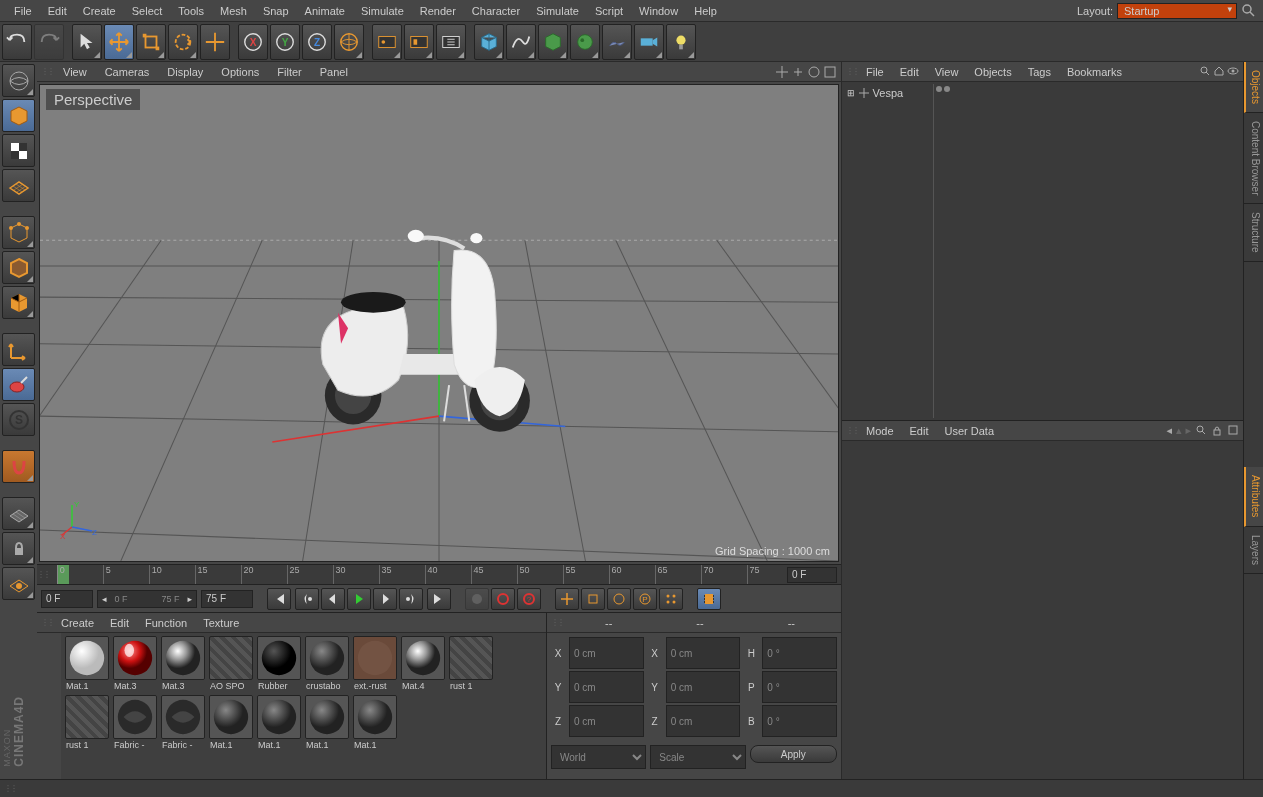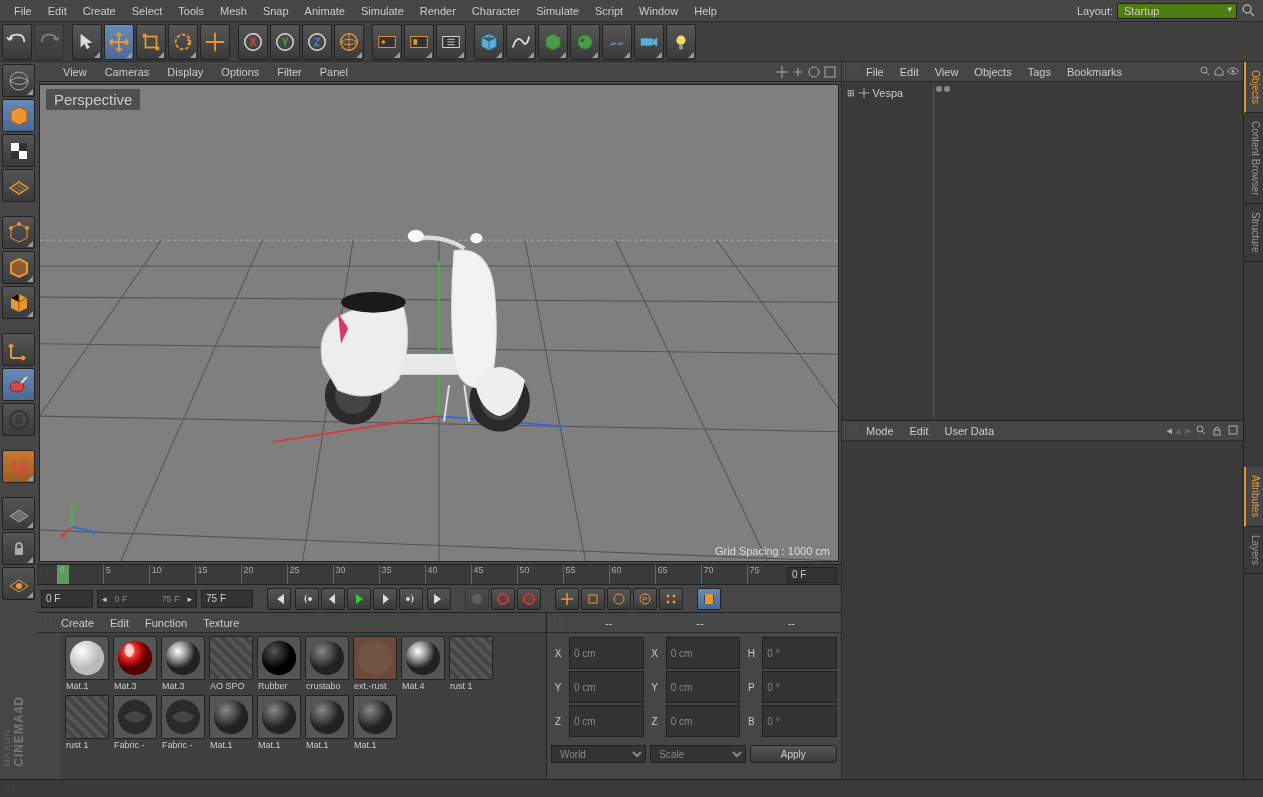--- a/index.html
+++ b/index.html
@@ -2,21 +2,21 @@
 <html><head>
 <meta charset="utf-8">
 <style>
 * { margin: 0; padding: 0; box-sizing: border-box; font-family: Arial, sans-serif; }
 body { background: #464646; color: #ccc; font-size: 11px; overflow: hidden; width: 1263px; height: 797px; position: relative; }
 
 
 .menubar { height: 22px; background: #464646; display: flex; align-items: center; padding: 0 6px; border-bottom: 1px solid #2a2a2a; }
 .menubar .menu-item { padding: 3px 8px; cursor: pointer; }
 .layout-control { margin-left: auto; display: flex; align-items: center; gap: 4px; }
-.layout-dropdown { background: #4d7c0f; border: 1px solid #222; color: #ccc; font-size: 11px; padding: 1px 20px 1px 6px; width: 120px; height: 16px; position: relative; }
+.layout-dropdown { background: #c2410c; border: 1px solid #222; color: #ccc; font-size: 11px; padding: 1px 20px 1px 6px; width: 120px; height: 16px; position: relative; }
 .layout-dropdown::after { content: "▾"; position: absolute; right: 4px; top: 0; font-size: 9px; }
 .search-ico { width: 16px; height: 16px; display: flex; align-items: center; justify-content: center; }
 
 
 .main-toolbar { height: 40px; background: #3f3f3f; display: flex; align-items: center; padding: 2px; border-bottom: 1px solid #2a2a2a; gap: 2px; }
 .tbtn { width: 30px; height: 36px; background: linear-gradient(#555,#3a3a3a); border: 1px solid #222; border-radius: 2px; display: flex; align-items: center; justify-content: center; cursor: pointer; position: relative; }
 .tbtn.active { background: linear-gradient(#6a8ab5,#4a6a95); }
 .tbtn svg { width: 22px; height: 22px; }
 .tgroup { display: flex; gap: 2px; margin-right: 6px; }
 .tcorner::after { content: ""; position: absolute; right: 1px; bottom: 1px; border: 3px solid transparent; border-right-color: #999; border-bottom-color: #999; }
@@ -73,22 +73,22 @@
 .mat-item { width: 46px; display: flex; flex-direction: column; align-items: center; }
 .mat-swatch { width: 44px; height: 44px; border: 1px solid #222; border-radius: 2px; display: flex; align-items: center; justify-content: center; overflow: hidden; }
 .mat-label { font-size: 9px; color: #ccc; margin-top: 1px; white-space: nowrap; overflow: hidden; width: 100%; text-align: left; padding-left: 2px; }
 .hatched { background: repeating-linear-gradient(45deg,#555,#555 4px,#444 4px,#444 8px); }
 
 
 .coord-grid { padding: 4px; display: grid; grid-template-columns: 14px 1fr 14px 1fr 14px 1fr; gap: 2px 4px; align-items: center; font-size: 10px; }
 .coord-grid label { color: #ccc; text-align: center; }
 .coord-input { background: #333; border: 1px solid #222; color: #888; font-size: 10px; padding: 15px 4px; height: 16px; width: 100%; }
 .coord-row2 { display: flex; gap: 4px; padding: 4px; }
-.coord-dd { flex: 1; background: #333; border: 1px solid #222; color: #888; font-size: 10px; padding: 1px 4px; height: 18px; }
-.apply-btn { flex: 1; background: linear-gradient(#555,#3a3a3a); border: 1px solid #222; border-radius: 3px; color: #ccc; font-size: 10px; height: 18px; }
+.coord-dd { flex: 1; background: #333; border: 1px solid #222; color: #888; font-size: 10px; padding: 1px 4px; height: 24px; }
+.apply-btn { flex: 1; background: linear-gradient(#555,#3a3a3a); border: 1px solid #222; border-radius: 8px; color: #ccc; font-size: 10px; height: 18px; }
 
 
 .obj-panel { flex: 1; display: flex; flex-direction: column; border-bottom: 1px solid #222; }
 .attr-panel { flex: 1; display: flex; flex-direction: column; }
 .tree-area { flex: 1; background: #3a3a3a; padding: 2px; position: relative; display:flex; }
 .tree-left { width: 90px; border-right: 1px solid #555; padding: 2px; }
 .tree-right { flex:1; padding: 2px; }
 .tree-item { display: flex; align-items: center; gap: 3px; font-size: 11px; padding: 1px; }
 .tree-dots { display:flex; gap:2px; align-items:center; }
 .dot { width:6px; height:6px; border-radius:50%; }

